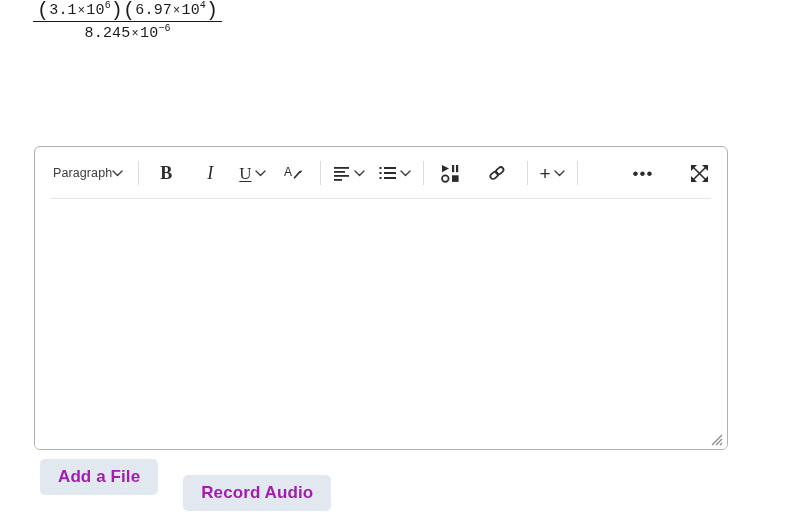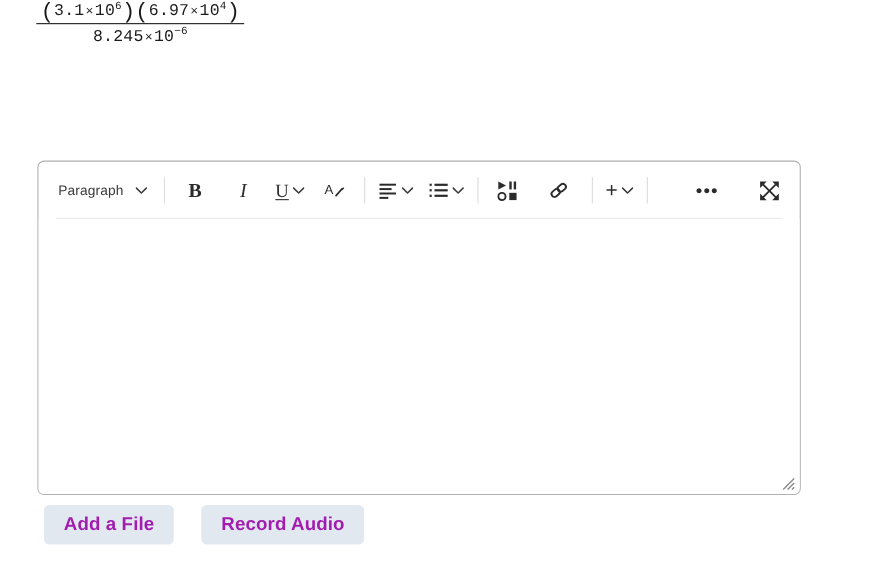--- a/index.html
+++ b/index.html
@@ -125,21 +125,21 @@
     padding: 0 4px;
     color: #2b2b2b;
     cursor: pointer;
     border-radius: 3px;
     user-select: none;
   }
 
   .para-btn {
     display: flex;
     align-items: center;
-    gap: 11px;
+    gap: 0;
     height: 30px;
     padding: 0 6px 0 4px;
     cursor: pointer;
     border-radius: 3px;
   }
   .para-label {
     font-size: 12.5px;
     color: #3b3b3b;
     letter-spacing: .1px;
   }
@@ -216,21 +216,21 @@
     height: 36px;
     min-width: 116px;
     padding: 0 18px;
     font-family: "Liberation Sans", sans-serif;
     font-size: 17px;
     font-weight: bold;
     color: #a21caf;
     cursor: pointer;
     letter-spacing: .1px;
   }
-  .action-btn.wide { min-width: 138px; }
+  .action-btn.wide { min-width: 138px; margin-top: 16px; }
 </style>
 </head>
 <body>
 
 <div class="question-block">
 
   <div class="math">
     <div class="frac">
       <span class="num">
         <span class="paren">(</span><span>3.1</span><span class="times">×</span><span>10</span><sup class="exp">6</sup><span class="paren">)</span><span class="paren">(</span><span>6.97</span><span class="times">×</span><span>10</span><sup class="exp">4</sup><span class="paren">)</span>

